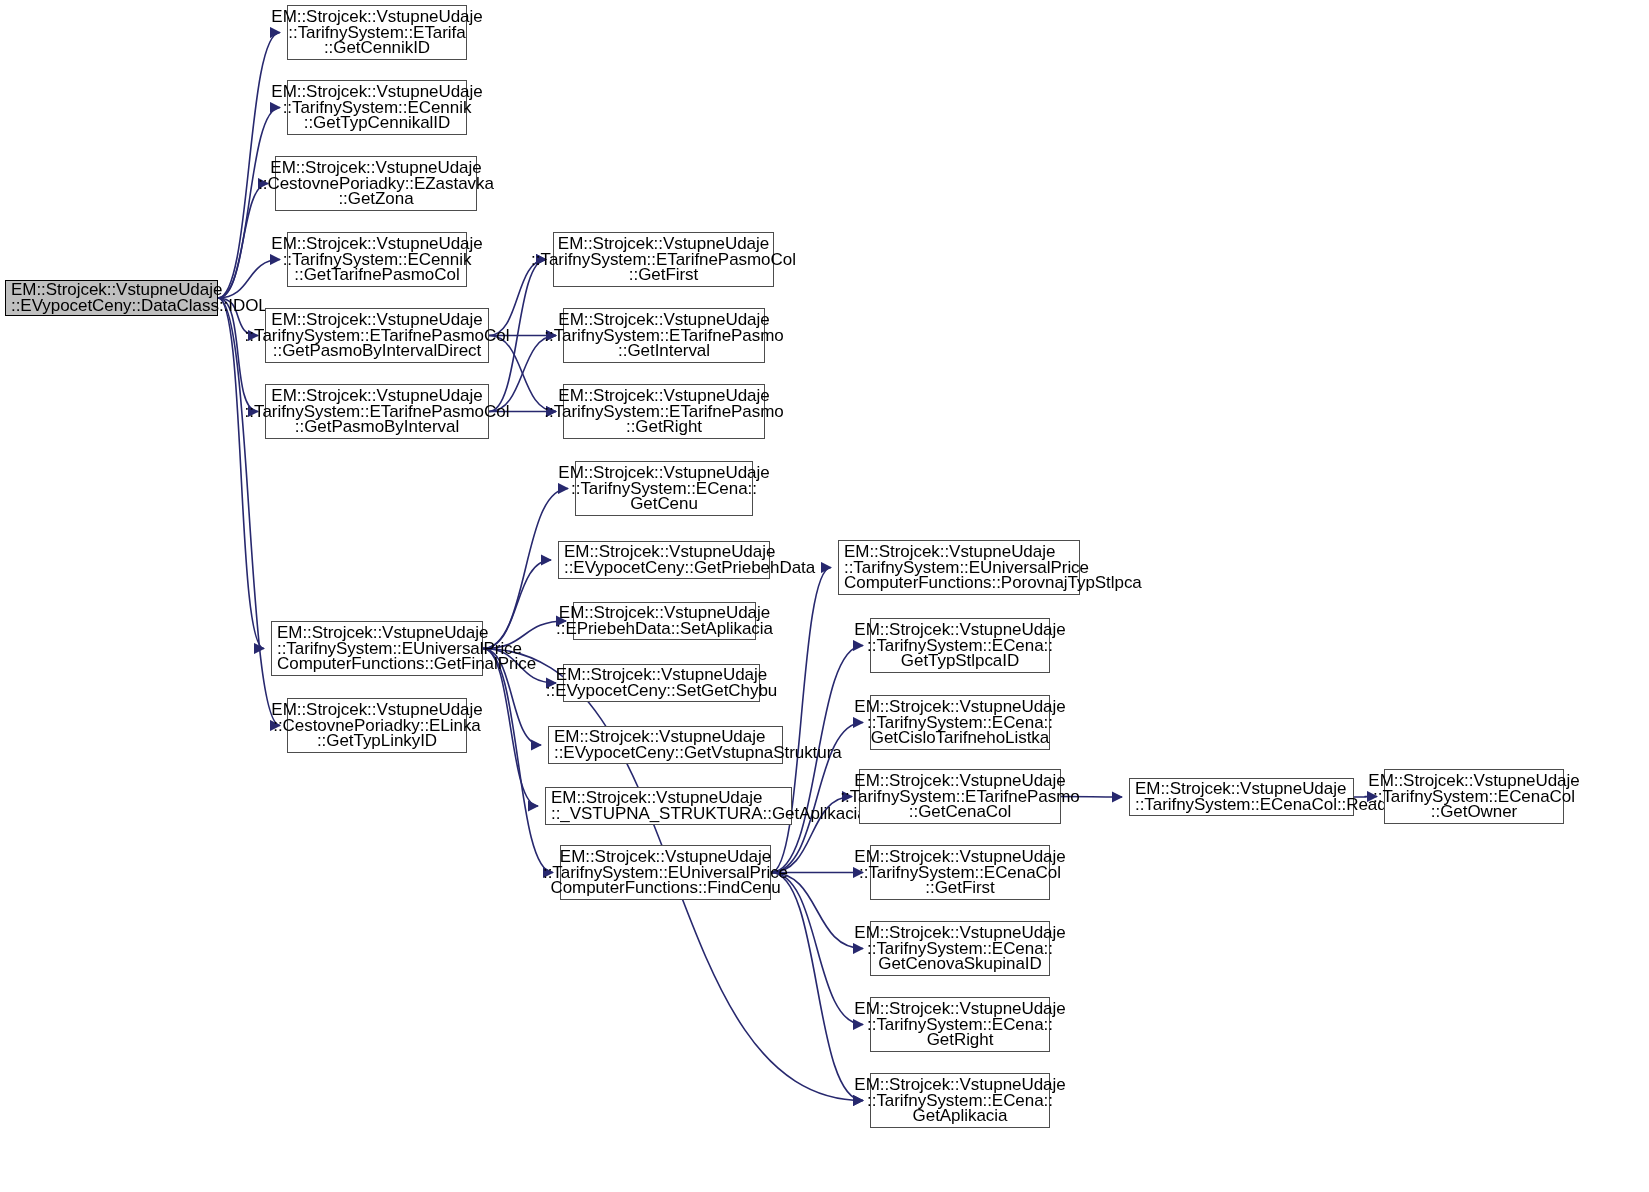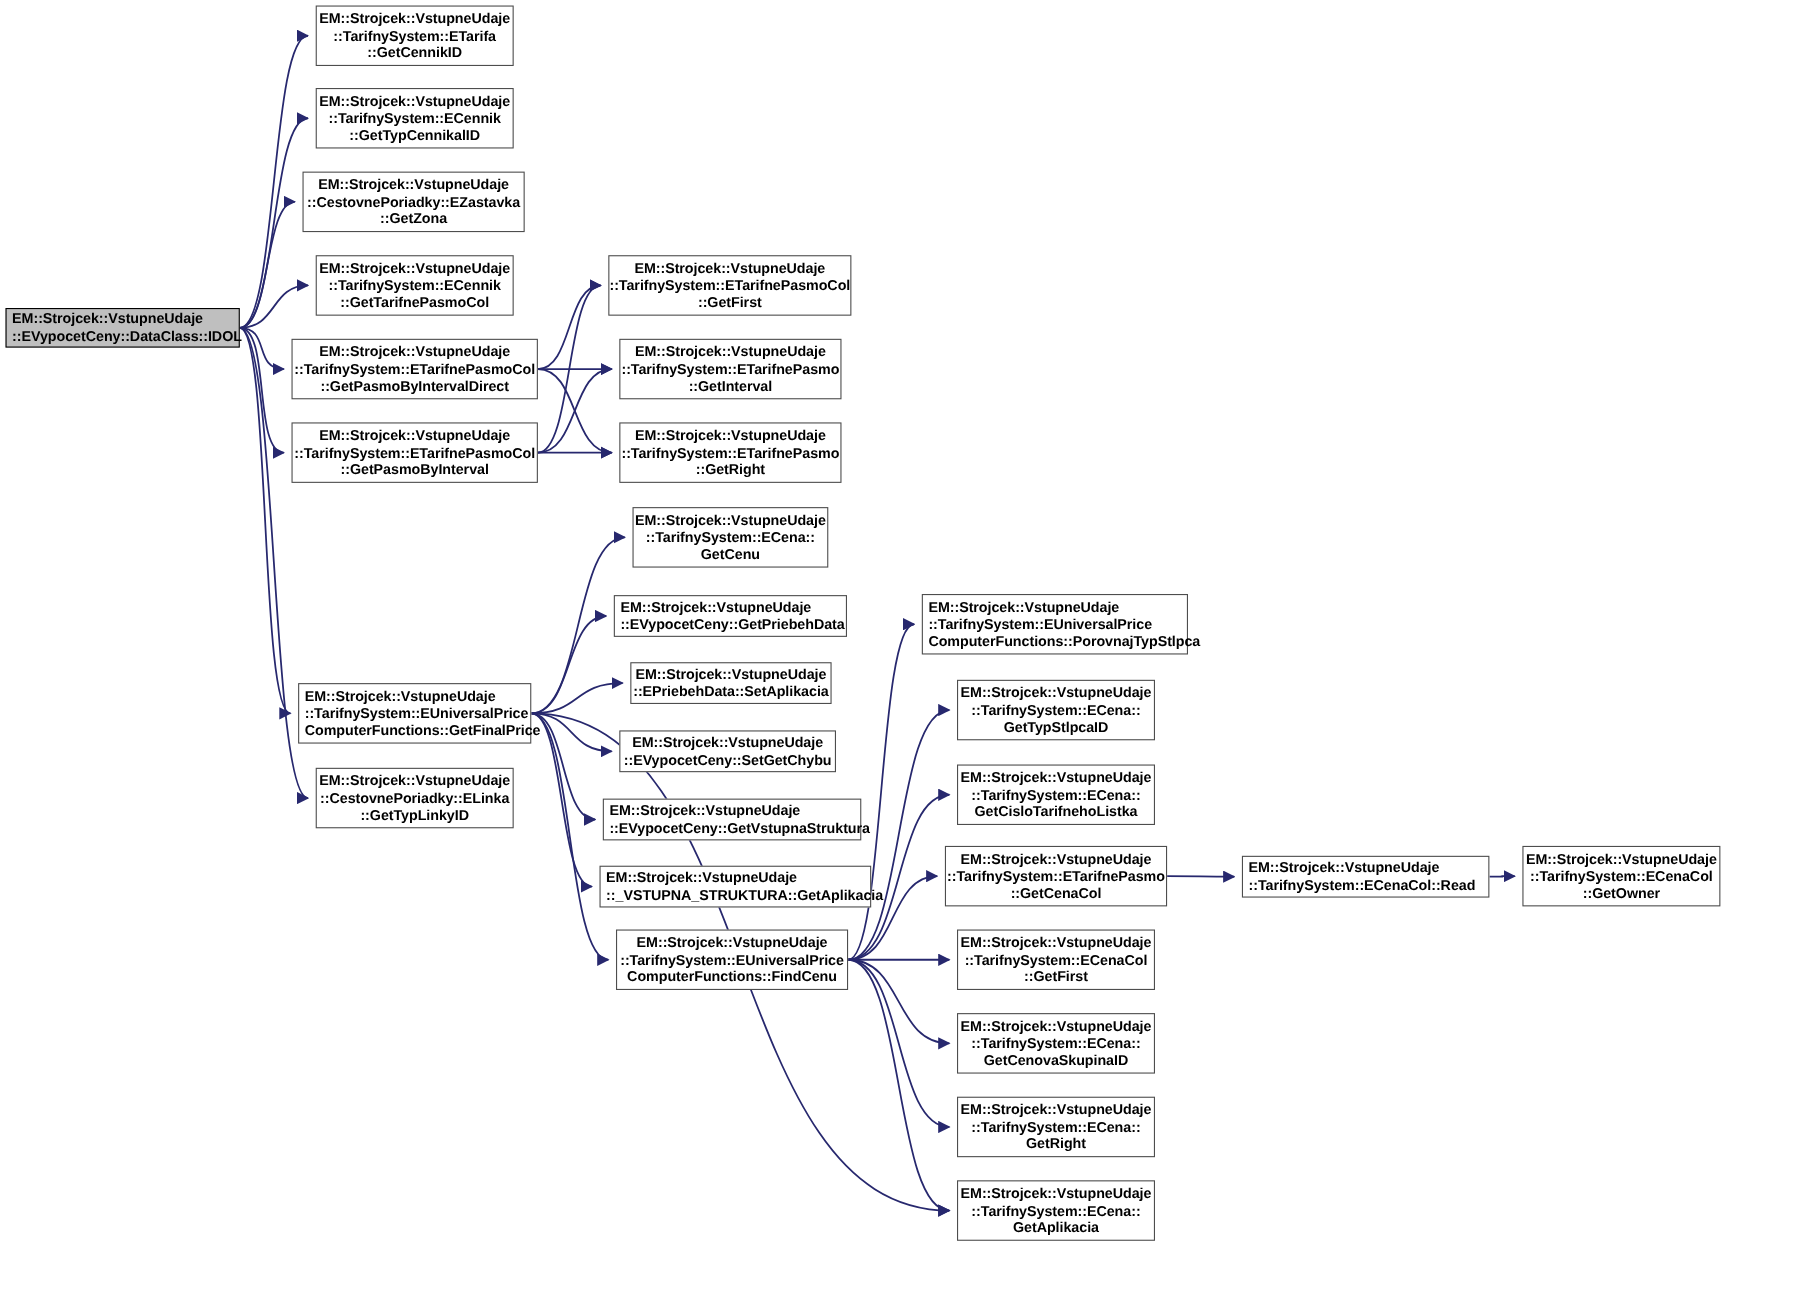--- a/index.html
+++ b/index.html
@@ -22,30 +22,29 @@
     width: 1649px;
     height: 1192px;
     pointer-events: none;
   }
   .node {
     position: absolute;
     box-sizing: border-box;
     border: 1px solid #4d4d4d;
     background: #ffffff;
     color: #000000;
-    font-size: 13px;
+    font-size: 17px;
     line-height: 15.6px;
     text-align: center;
     display: flex;
     align-items: center;
     justify-content: center;
     white-space: pre-line;
     letter-spacing: -0.05px;
     z-index: 3;
-    font-weight: bold;
   }
   .node.root {
     background: #bfbfbf;
     border: 1px solid #000000;
   }
   .node.lal {
     text-align: left;
     justify-content: flex-start;
     padding-left: 5px;
   }

